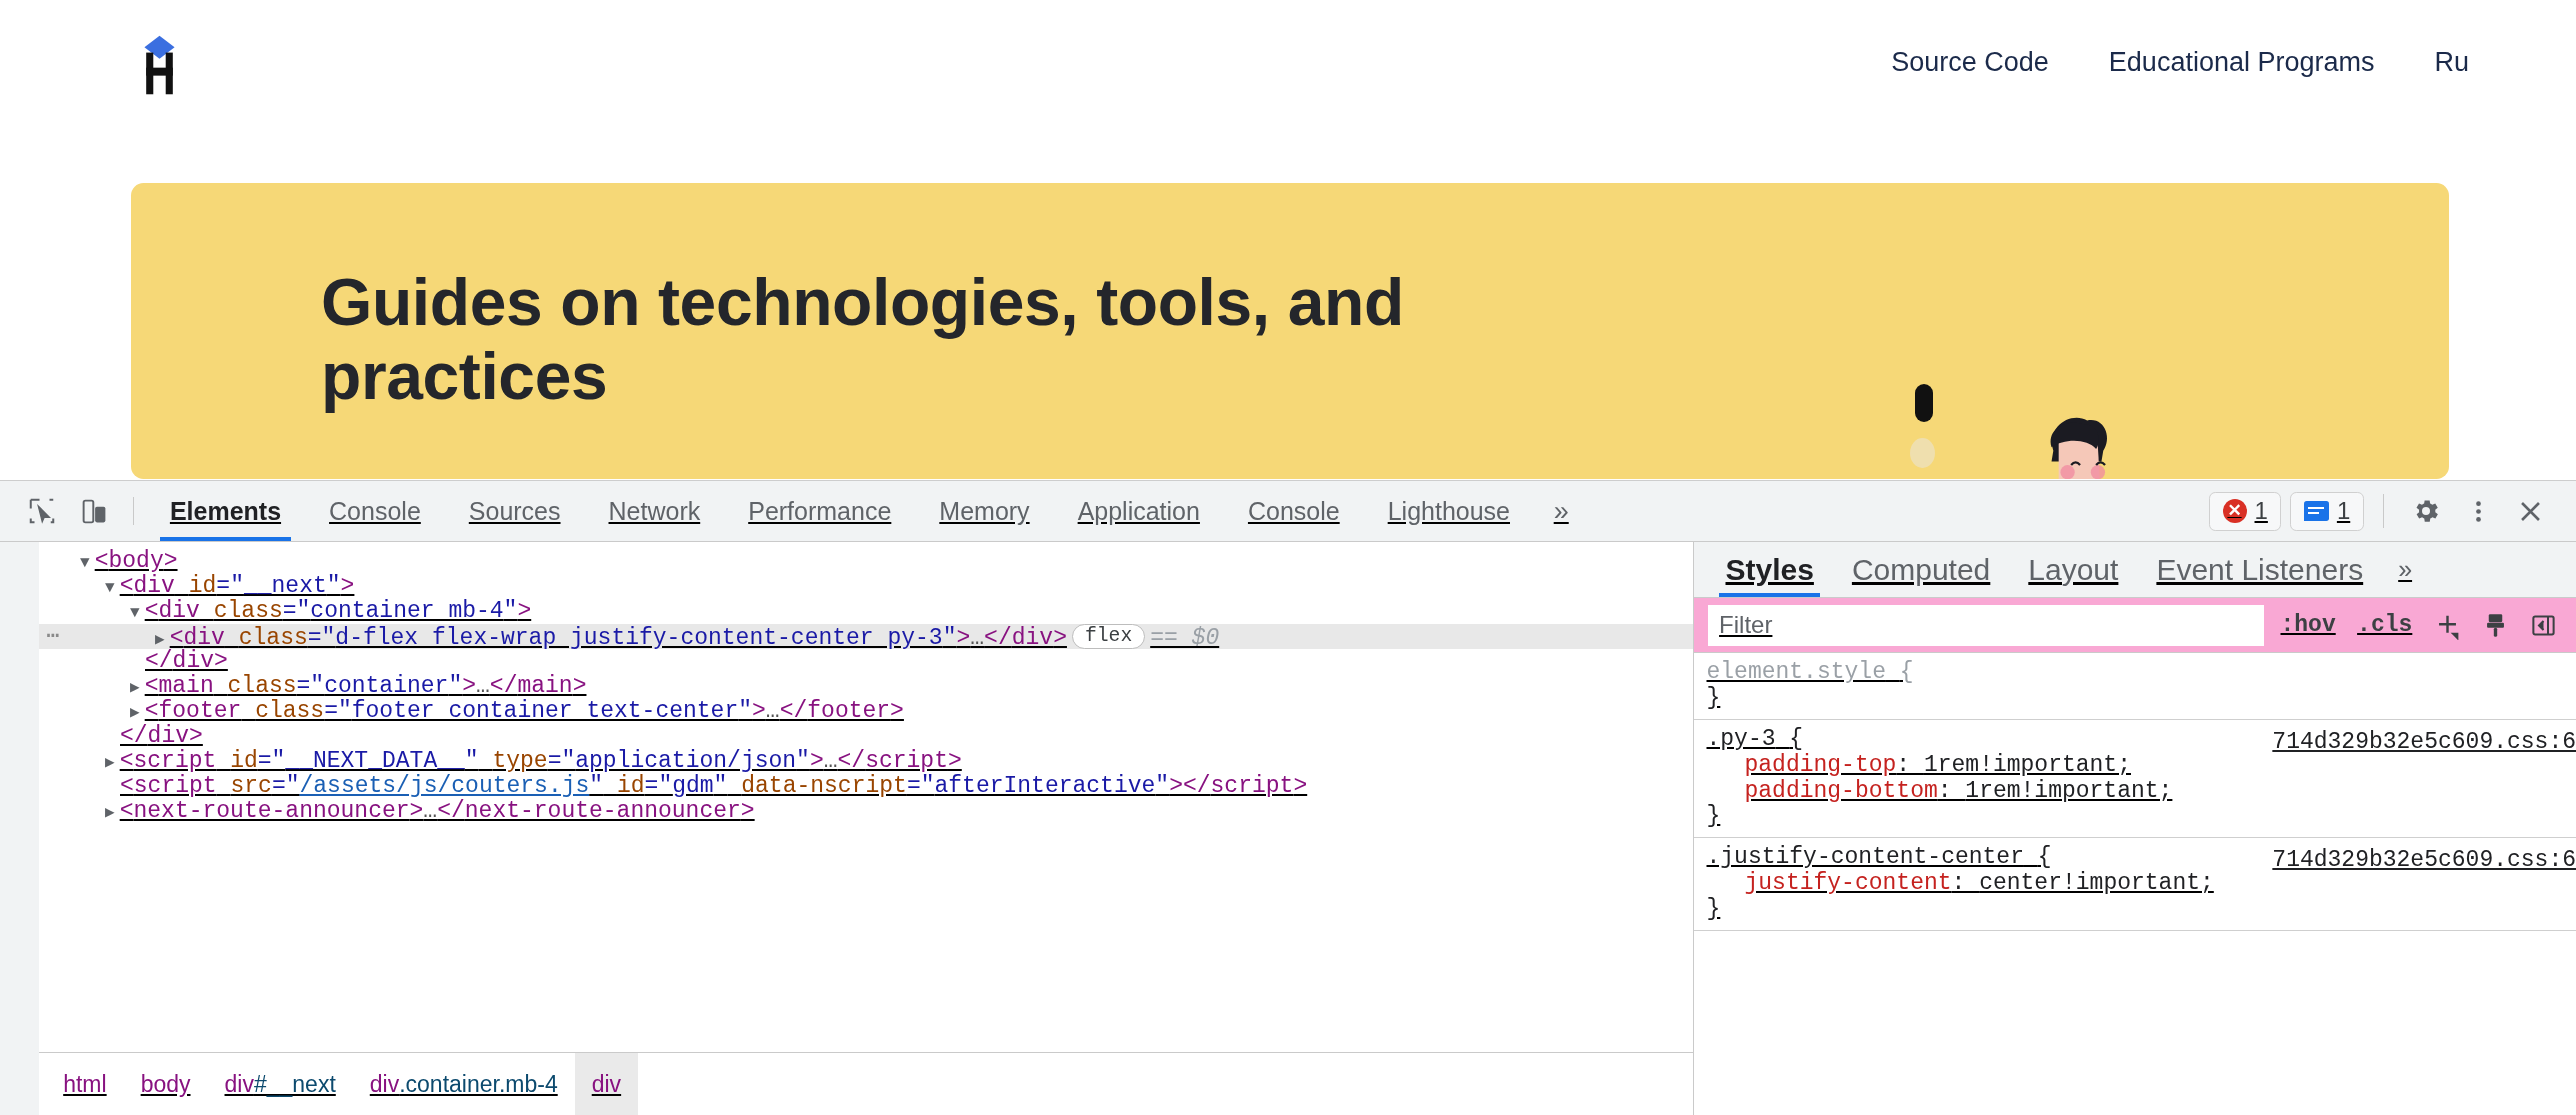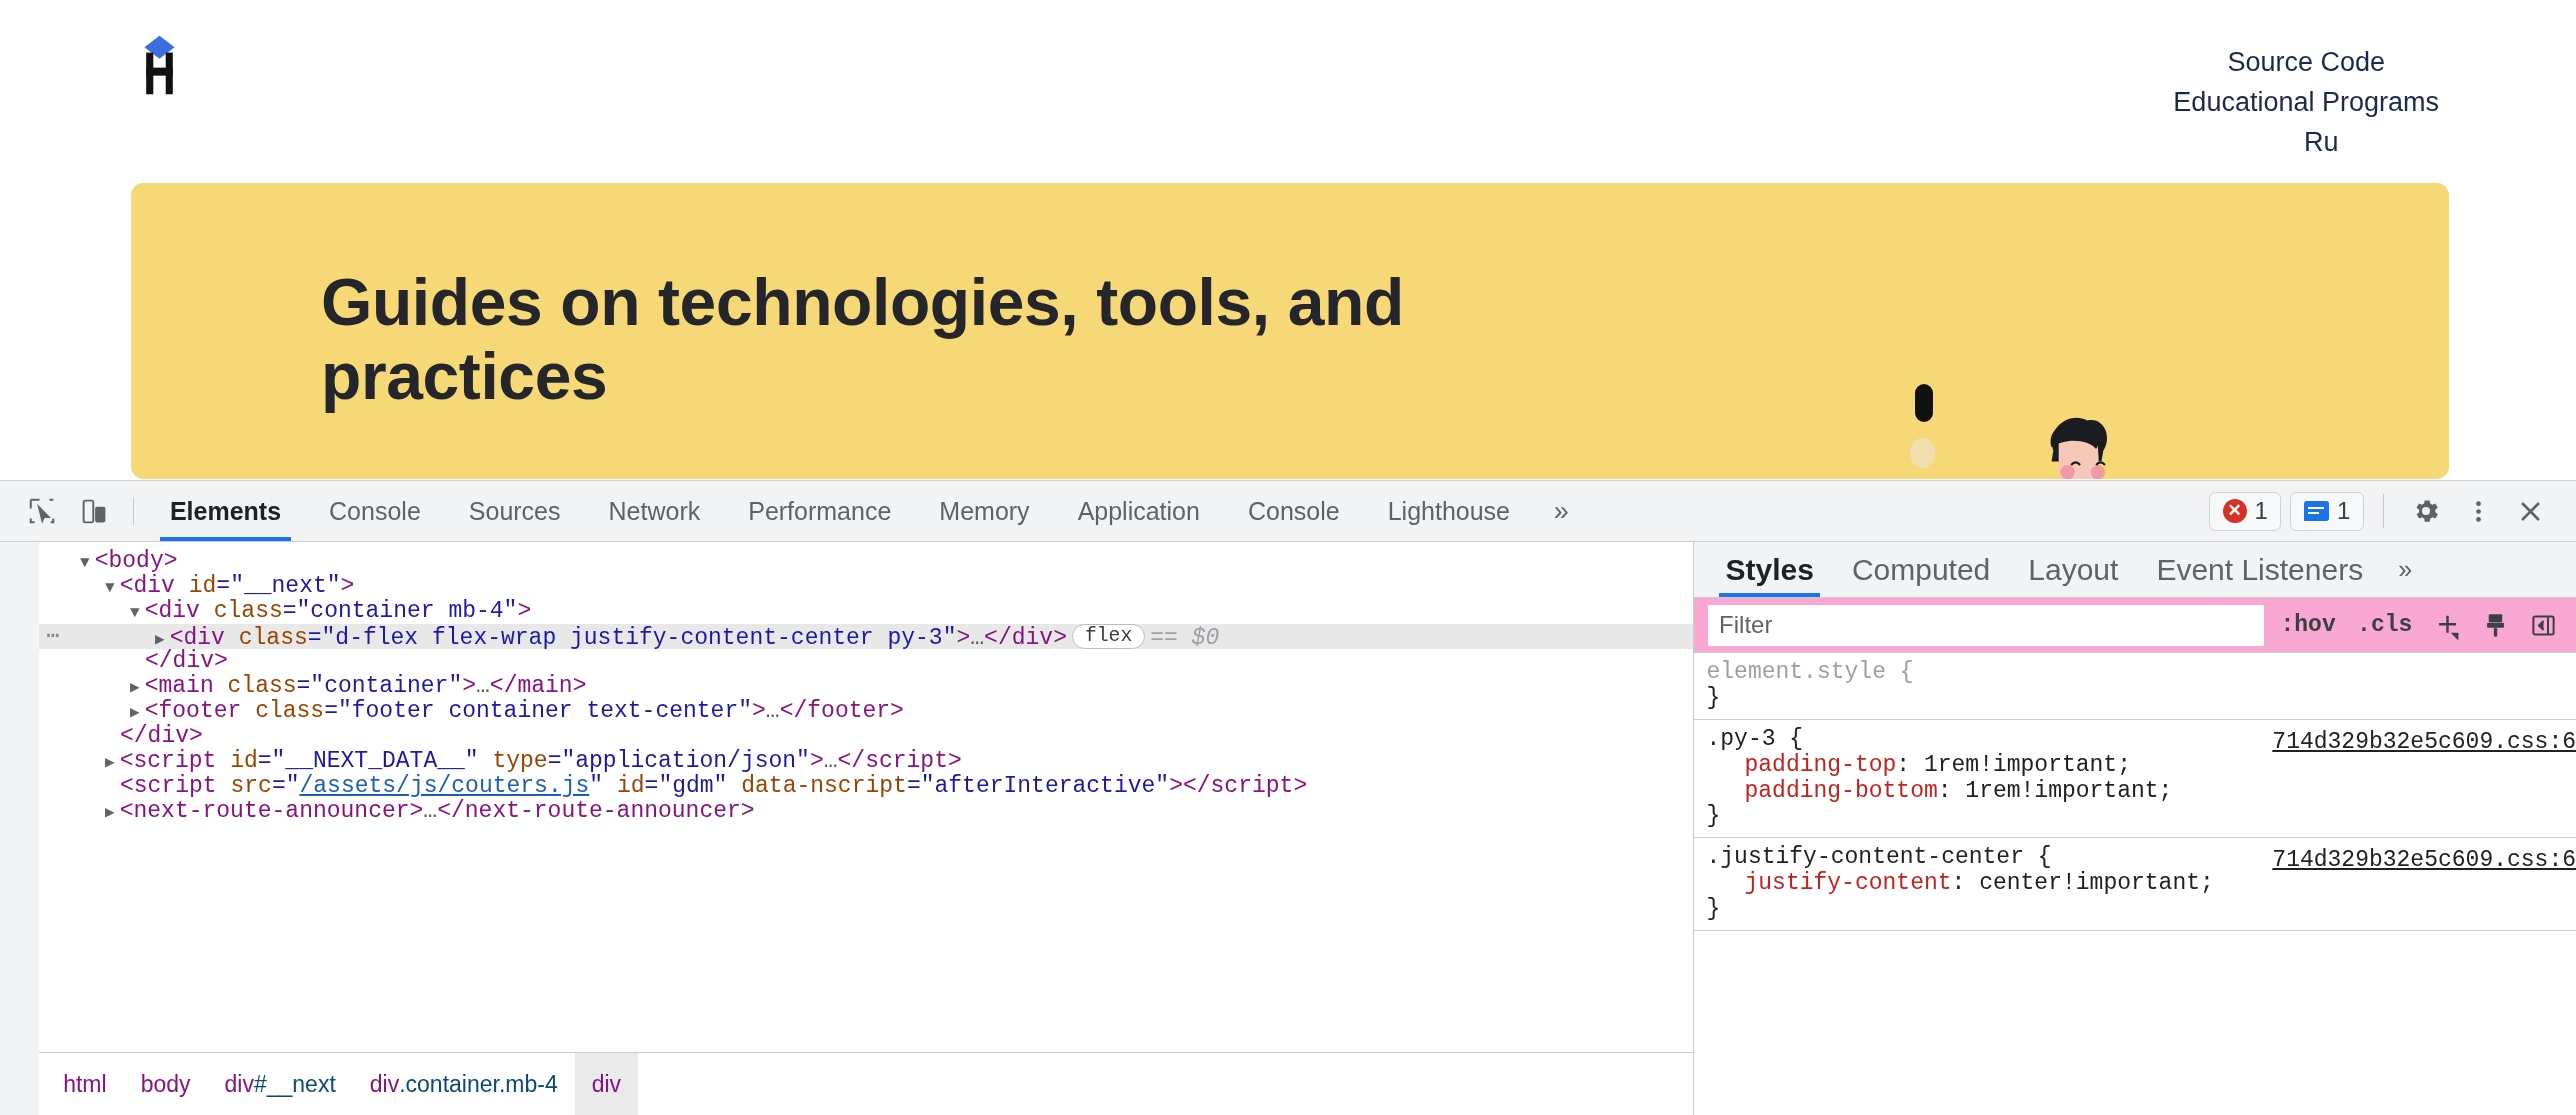--- a/index.html
+++ b/index.html
@@ -23,21 +23,21 @@
     display: flex; align-items: center;
   }
   .logo {
     position: absolute; left: 132px; top: 32px;
     width: 55px; height: 66px;
   }
   .logo svg { display: block; width: 55px; height: 66px; }
 
   .nav {
     position: absolute; right: 107px; top: 47px;
-    display: flex; align-items: center; gap: 9px; flex-direction: column;
+    display: flex; align-items: center; gap: 0;
   }
   .nav a {
     color: #1b2a4a;
     font-size: 27px;
     text-decoration: none;
     font-family: "Liberation Sans", sans-serif;
     padding: 0 30px;
     white-space: nowrap;
   }
   .nav a:last-child { padding-right: 0; }
@@ -79,20 +79,21 @@
   }
 
   
   .devtools {
     position: absolute; left: 0; top: 480px;
     width: 2576px; height: 635px;
     background: #f1f3f4;
     border-top: 0.9px solid #cdcdcd;
     display: flex; flex-direction: column;
     font-family: "Liberation Sans", sans-serif;
+    text-decoration: underline;
   }
   .dt-toolbar {
     height: 61px; min-height: 61px;
     display: flex; align-items: stretch;
     background: #f1f3f4;
     border-bottom: 0.9px solid #cacaca;
     position: relative;
   }
   .dt-tool-btn {
     width: 52px; display: flex; align-items: center; justify-content: center;

